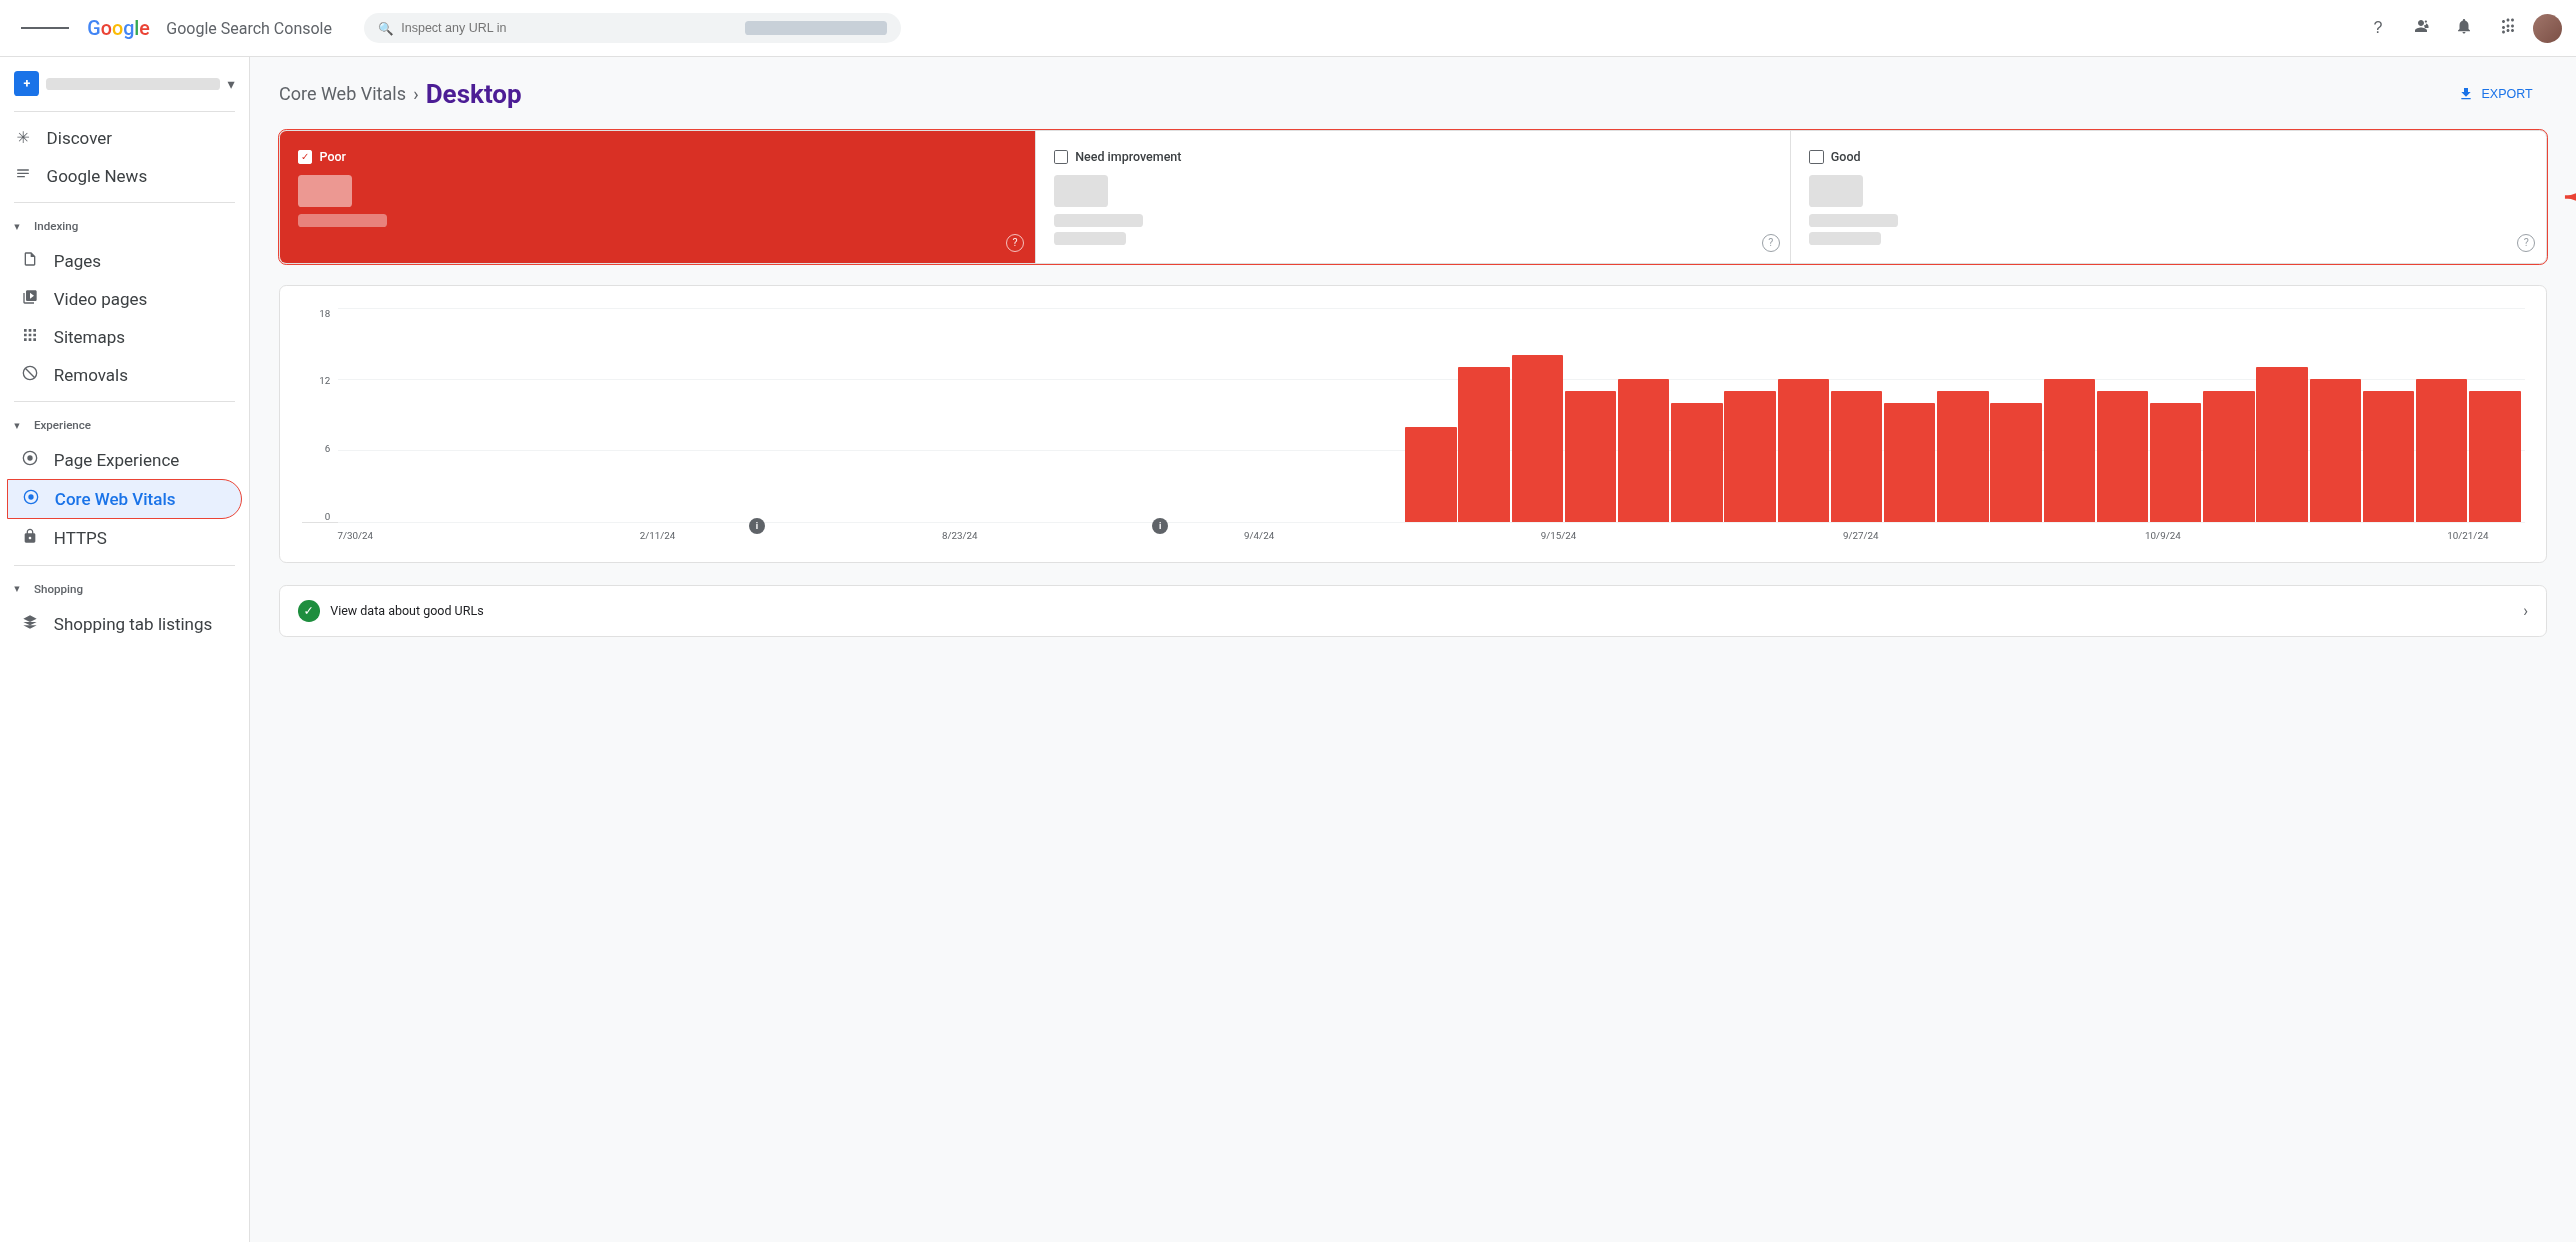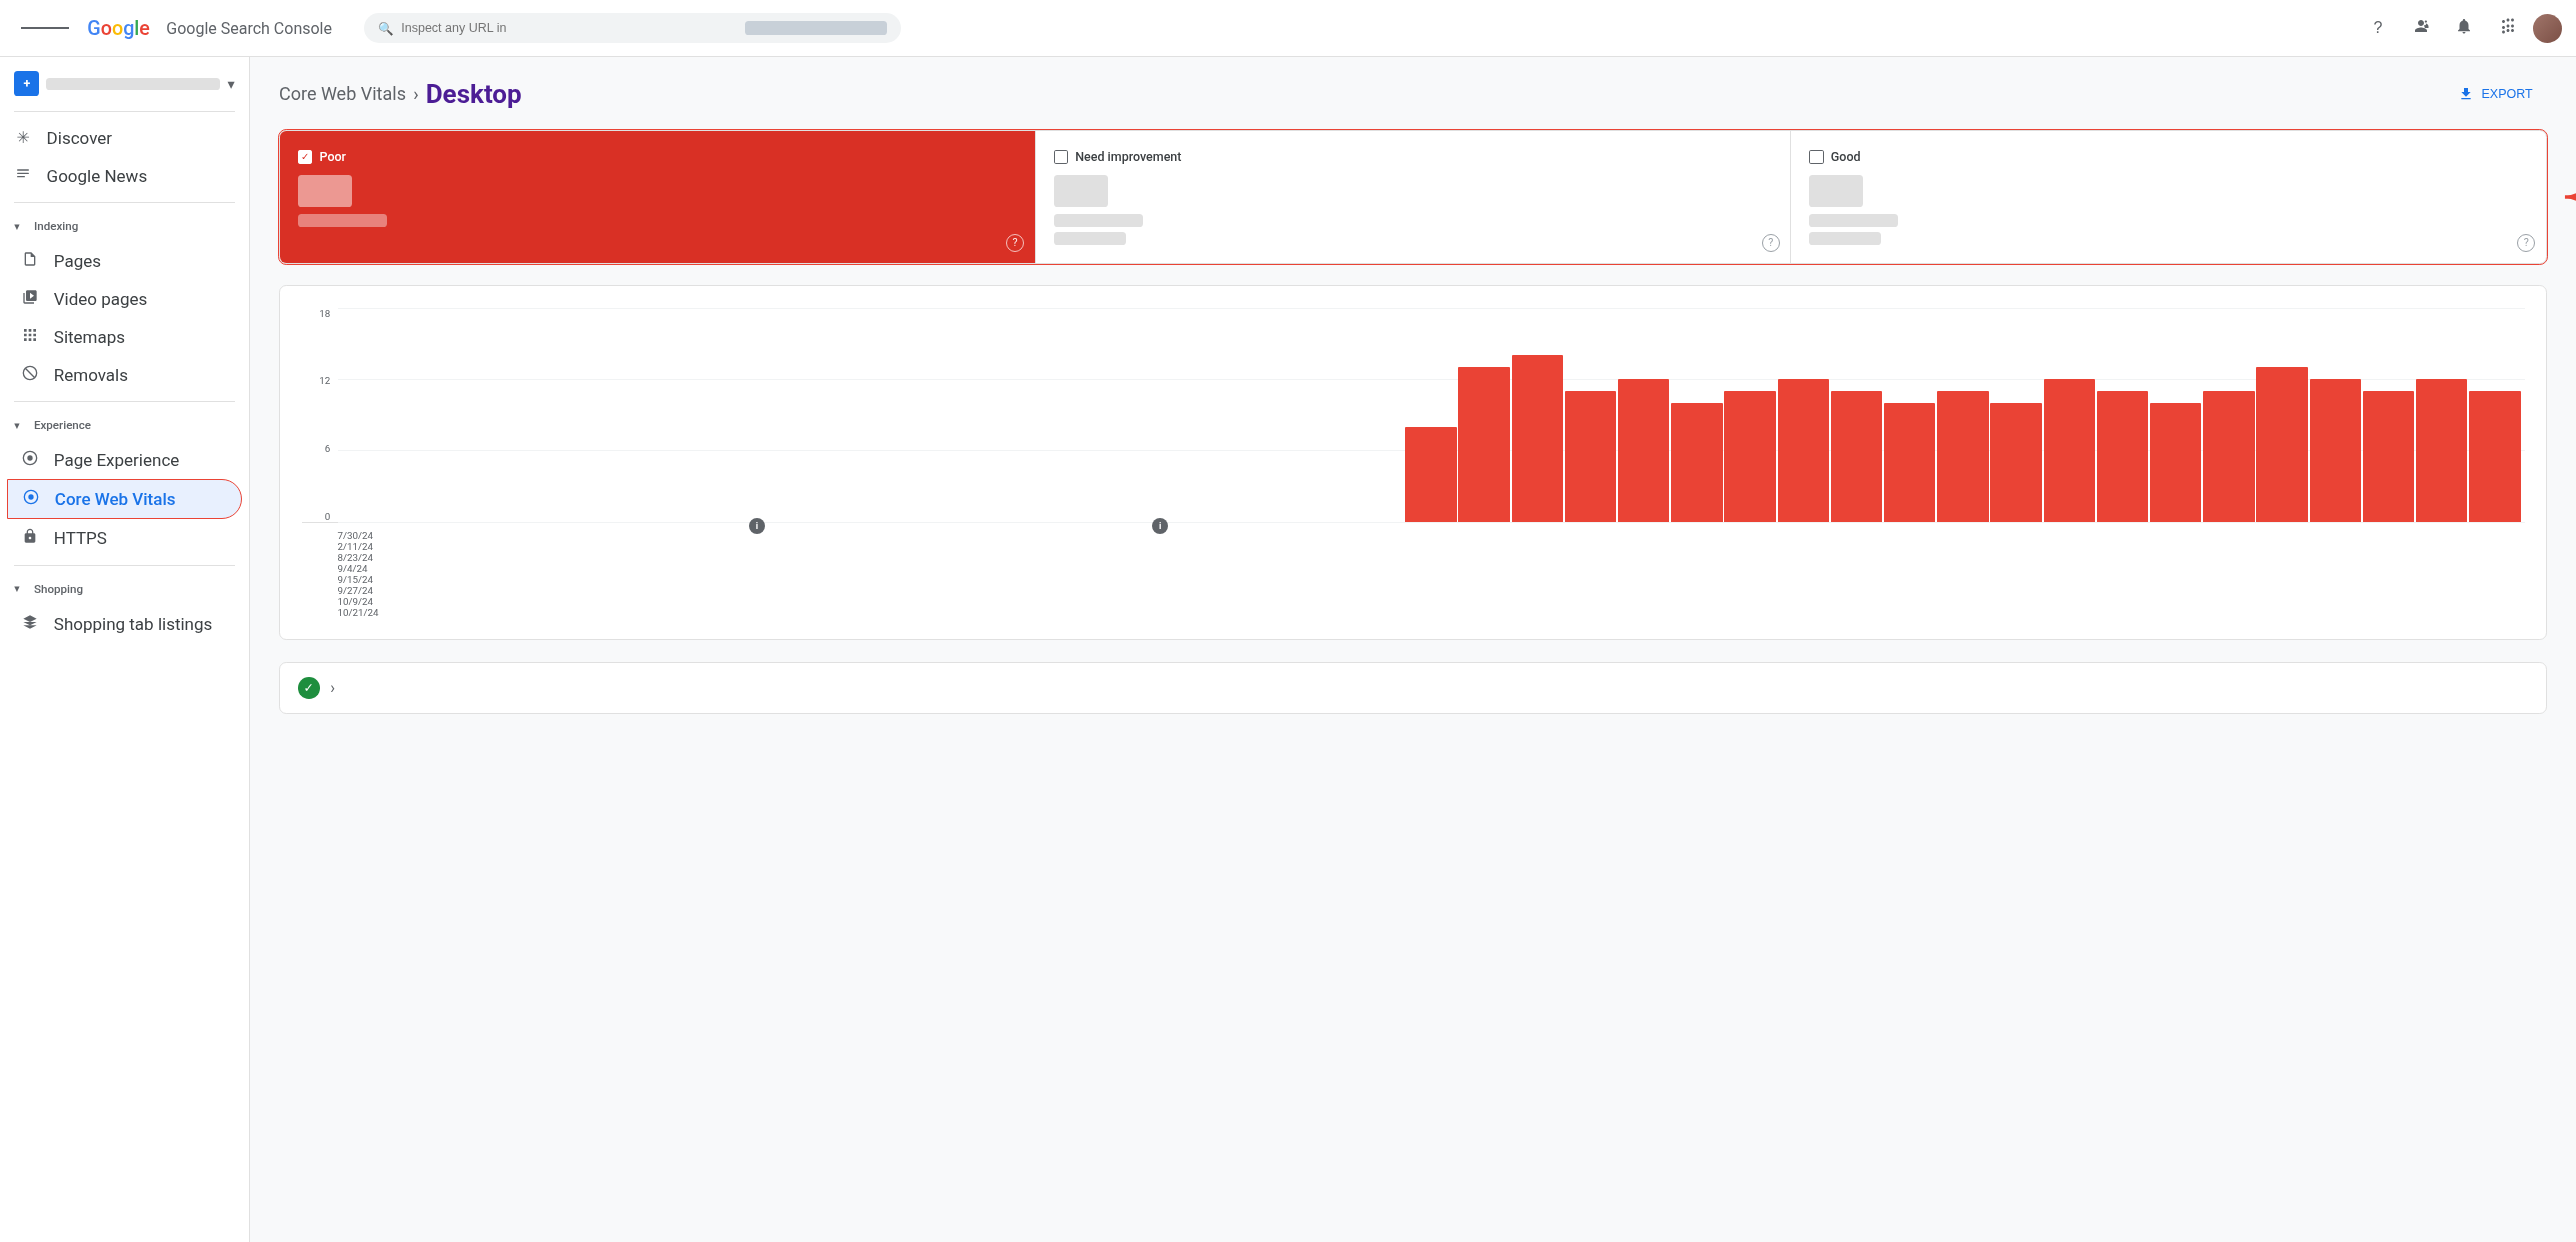--- a/index.html
+++ b/index.html
@@ -334,21 +334,20 @@
       background: #ea4335;
       border-radius: 0.9px 0.9px 0 0;
       min-width: 7.2px;
     }
     .chart-x-axis {
       display: flex;
       justify-content: space-between;
       padding: 7.2px 36px 0 36px;
       font-size: 9.8px;
       color: #5f6368;
-      flex-direction: column;
     }
     .chart-annotation {
       position: absolute;
       bottom: -12.5px;
       width: 16px; height: 16px;
       background: #5f6368;
       border-radius: 50%;
       display: flex; align-items: center; justify-content: center;
       color: white;
       font-size: 9px;
@@ -692,17 +691,18 @@
         <span>9/4/24</span>
         <span>9/15/24</span>
         <span>9/27/24</span>
         <span>10/9/24</span>
         <span>10/21/24</span>
       </div>
     </div>
 
     <div class="view-data-card">
       <div class="good-check">✓</div>
+      <span class="view-data-text">View data about good URLs</span>
       <span class="view-data-chevron">›</span>
     </div>
   </main>
 </div>
 
 
 </body></html>

